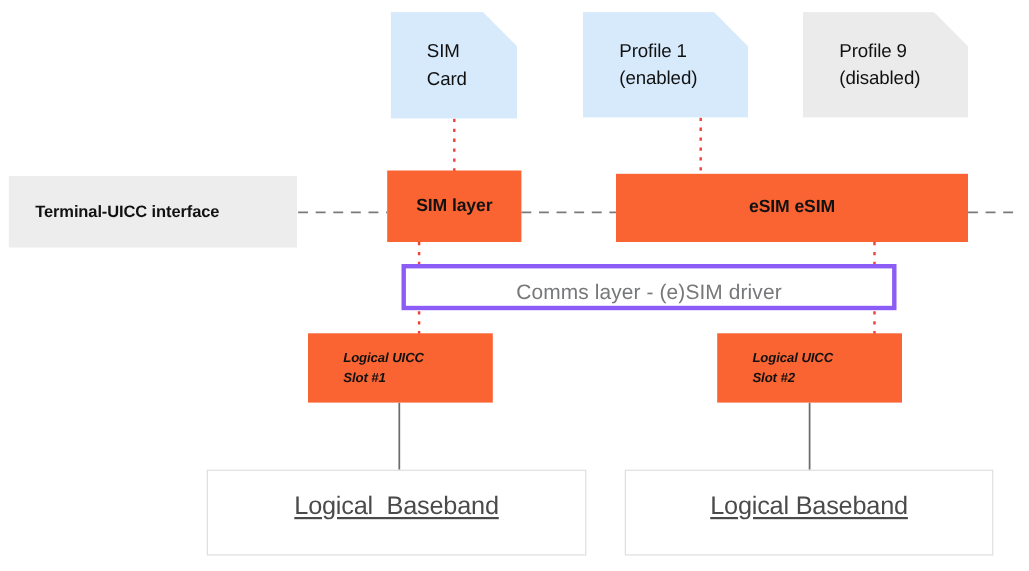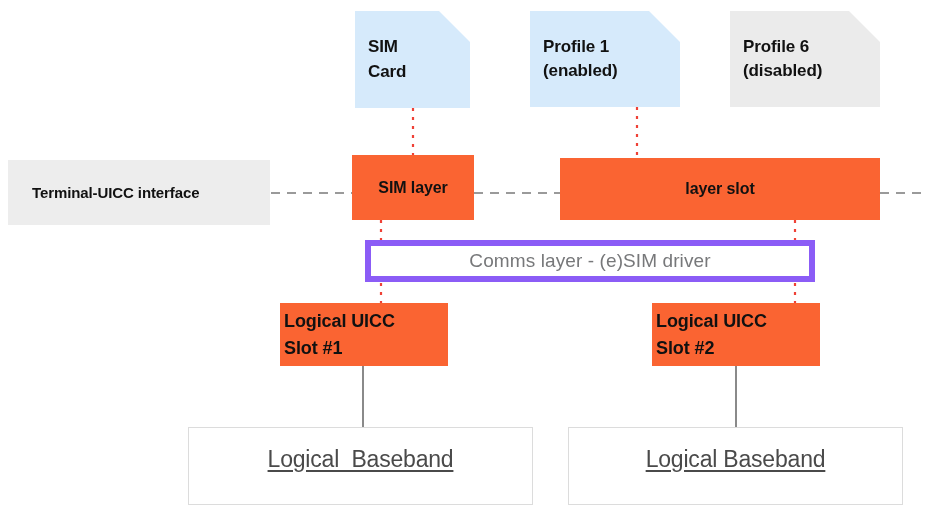--- a/index.html
+++ b/index.html
@@ -34,70 +34,71 @@
   .card-shape {
     
     display: flex;
     align-items: center;
     justify-content: flex-start;
     -webkit-clip-path: polygon(0 0, calc(100% - 31px) 0, 100% 31px, 100% 100%, 0 100%);
     clip-path: polygon(0 0, calc(100% - 31px) 0, 100% 31px, 100% 100%, 0 100%);
   }
   .card-label {
     font-size: 17px;
-    font-weight: bold;
+    font-weight: normal;
     color: #111111;
     line-height: 1.42;
-    padding-left: 13px;
+    padding-left: 33px;
     white-space: pre-line;
     letter-spacing: -0.1px;
   }
   .slot-box {
     display: flex;
     align-items: center;
     justify-content: center;
   }
   .slot-label {
     font-size: 16px;
     font-weight: bold;
     color: #111111;
     letter-spacing: -0.1px;
   }
   .uicc-box {
     display: flex;
     align-items: center;
     justify-content: flex-start;
   }
   .uicc-label {
-    font-size: 18px;
+    font-size: 12px;
     font-weight: bold;
     color: #111111;
     line-height: 1.45;
-    padding-left: 4px;
+    padding-left: 32px;
     white-space: pre-line;
     letter-spacing: -0.1px;
+    font-style: italic;
   }
   .iface-box {
     display: flex;
     align-items: center;
     justify-content: flex-start;
   }
   .iface-label {
     font-size: 15px;
     font-weight: bold;
     color: #111111;
     padding-left: 24px;
     letter-spacing: -0.1px;
   }
   .comms-box {
     display: flex;
-    align-items: center;
+    align-items: flex-end;
     justify-content: center;
     background: #ffffff;
-    border: 6px solid #8b5cf6;
+    border: 4px solid #8b5cf6;
   }
   .comms-label {
     font-size: 19px;
     font-weight: normal;
     color: #77787a;
     letter-spacing: 0.1px;
   }
   .baseband-box {
     background: #ffffff;
     border: 1px solid #dcdcdc;
@@ -146,34 +147,34 @@
     <div class="card-label">SIM
 Card</div>
   </div>
 
   <div class="node card-shape" style="left:530px; top:11px; width:150px; height:96px; background:#d6eafb;">
     <div class="card-label">Profile 1
 (enabled)</div>
   </div>
 
   <div class="node card-shape" style="left:730px; top:11px; width:150px; height:96px; background:#ebebeb;">
-    <div class="card-label">Profile 6
+    <div class="card-label">Profile 9
 (disabled)</div>
   </div>
 
   <div class="node iface-box" style="left:8px; top:160px; width:262px; height:65px; background:#ededed;">
     <div class="iface-label">Terminal-UICC interface</div>
   </div>
 
   <div class="node slot-box" style="left:352px; top:155px; width:122px; height:65px; background:#fa6432;">
     <div class="slot-label">SIM layer</div>
   </div>
 
   <div class="node slot-box" style="left:560px; top:158px; width:320px; height:62px; background:#fa6432;">
-    <div class="slot-label">layer slot</div>
+    <div class="slot-label">eSIM eSIM</div>
   </div>
 
   <div class="node comms-box" style="left:365px; top:240px; width:450px; height:42px;">
     <div class="comms-label">Comms layer - (e)SIM driver</div>
   </div>
 
   <div class="node uicc-box" style="left:280px; top:303px; width:168px; height:63px; background:#fa6432;">
     <div class="uicc-label">Logical UICC
 Slot #1</div>
   </div>

